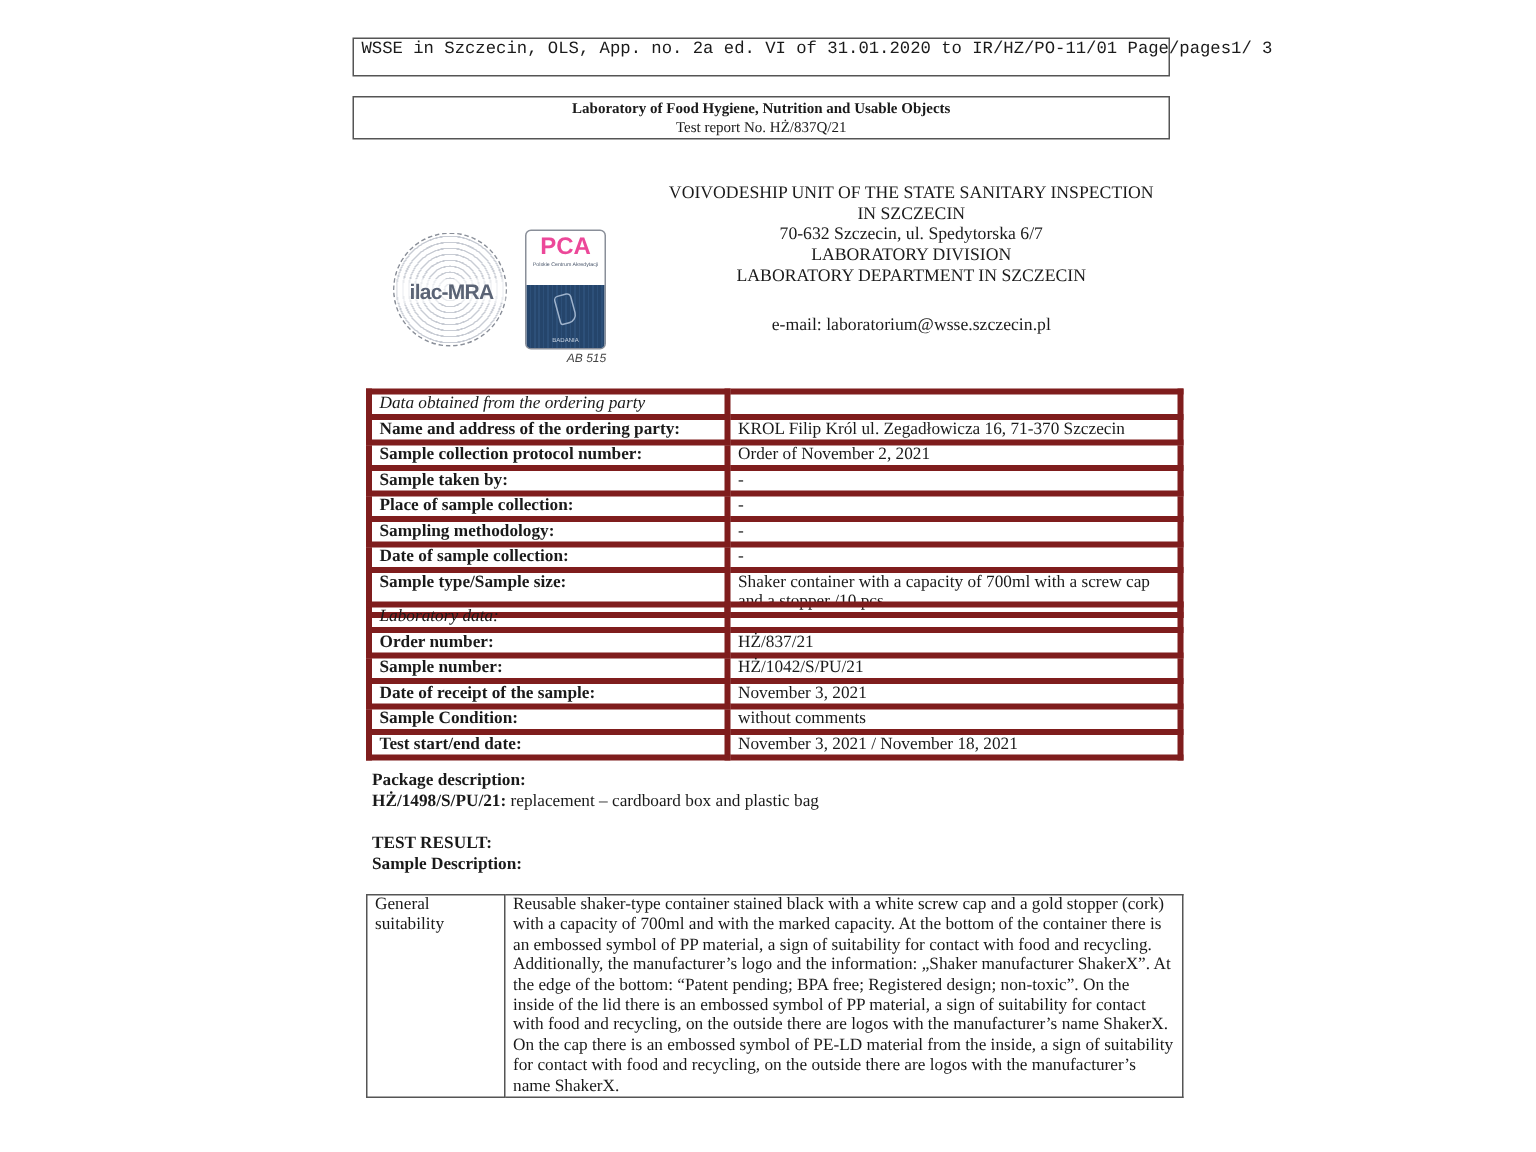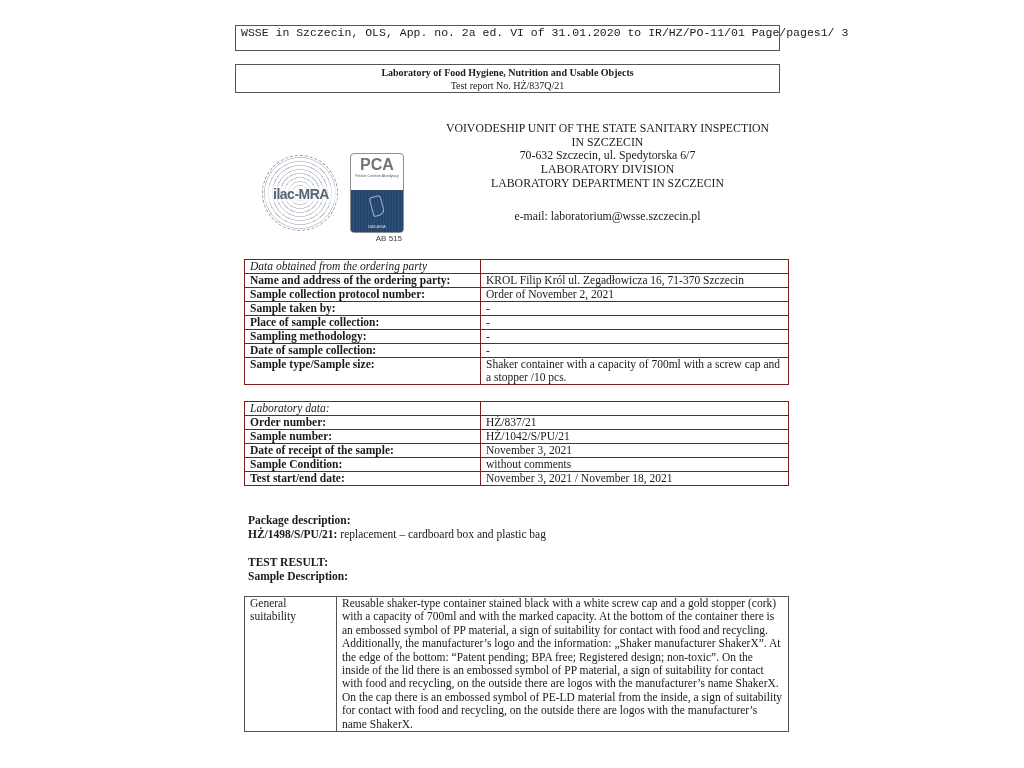--- a/index.html
+++ b/index.html
@@ -14,33 +14,33 @@
   .hdr2 .b { font-weight: bold; }
 
   .logos { left: 262px; top: 150px; width: 150px; height: 100px; }
   .ilac { position: absolute; left: 0; top: 5px; width: 76px; height: 76px; border-radius: 50%;
     background: repeating-radial-gradient(circle at 50% 50%, #ffffff 0 3px, #c8ccd4 3px 4px);
     border: 1px dashed #8a8f99; box-sizing: border-box; }
   .ilac-text { position: absolute; left: 2px; top: 30px; width: 72px; text-align: center; font-family: Liberation Sans, sans-serif;
     font-weight: bold; font-size: 14px; color: #5a6375; letter-spacing: -0.5px; background: rgba(255,255,255,0.6); }
   .pca { position: absolute; left: 88px; top: 3px; width: 52px; height: 78px; border: 1px solid #8a8f99; border-radius: 4px; overflow: hidden; background: #fff; }
   .pca-top { height: 36px; text-align: center; }
-  .pca-title { font-family: "Liberation Sans", sans-serif; font-weight: bold; font-size: 16px; color: #737373; line-height: 18px; padding-top: 2px; }
+  .pca-title { font-family: "Liberation Sans", sans-serif; font-weight: bold; font-size: 16px; color: #ec4899; line-height: 18px; padding-top: 2px; }
   .pca-sub { font-family: "Liberation Sans", sans-serif; font-size: 3.5px; color: #4e5a6e; line-height: 4px; }
   .pca-bottom { height: 42px; background: #25456b; position: relative;
     background-image: repeating-linear-gradient(90deg, #25456b 0 2px, #2d5079 2px 3px); }
   .pca-shape { position: absolute; left: 20px; top: 6px; width: 10px; height: 18px; border: 1px solid #9fb3cc; border-radius: 3px 3px 6px 2px; transform: rotate(-15deg); }
   .pca-label { position: absolute; left: 0; bottom: 3px; width: 100%; text-align: center; font-family: "Liberation Sans", sans-serif; font-size: 4px; color: #cdd8e6; }
-  .ab { position: absolute; left: 88px; top: 84px; width: 52px; text-align: right; font-family: "Liberation Sans", sans-serif; font-size: 8px; color: #444; }
+  .ab { position: absolute; left: 103px; top: 84px; width: 52px; text-align: center; font-family: "Liberation Sans", sans-serif; font-size: 8px; color: #444; font-style: italic; }
 
   .inst { left: 420px; top: 122px; width: 375px; text-align: center; font-size: 11.8px; line-height: 13.7px; }
   .inst .email { margin-top: 19px; }
 
   table.grid { position: absolute; border-collapse: collapse; font-size: 11.5px; line-height: 13px; }
-  table.grid td { border: 1px solid #7f1d1d; padding: 0 5px; vertical-align: top; }
+  table.grid td { border: 4px solid #7f1d1d; padding: 0 5px; vertical-align: top; }
   table.grid td.k { font-weight: bold; }
   table.grid td.h { font-style: italic; }
   .t1 { left: 244px; top: 259px; width: 545px; }
   .t2 { left: 244px; top: 401px; width: 545px; }
   .c1 { width: 225px; }
 
   .pkg { left: 248px; top: 514px; font-size: 11.5px; line-height: 13.5px; }
   .pkg .b { font-weight: bold; }
   .res { left: 248px; top: 556px; font-size: 11.5px; line-height: 13.5px; font-weight: bold; }
 

